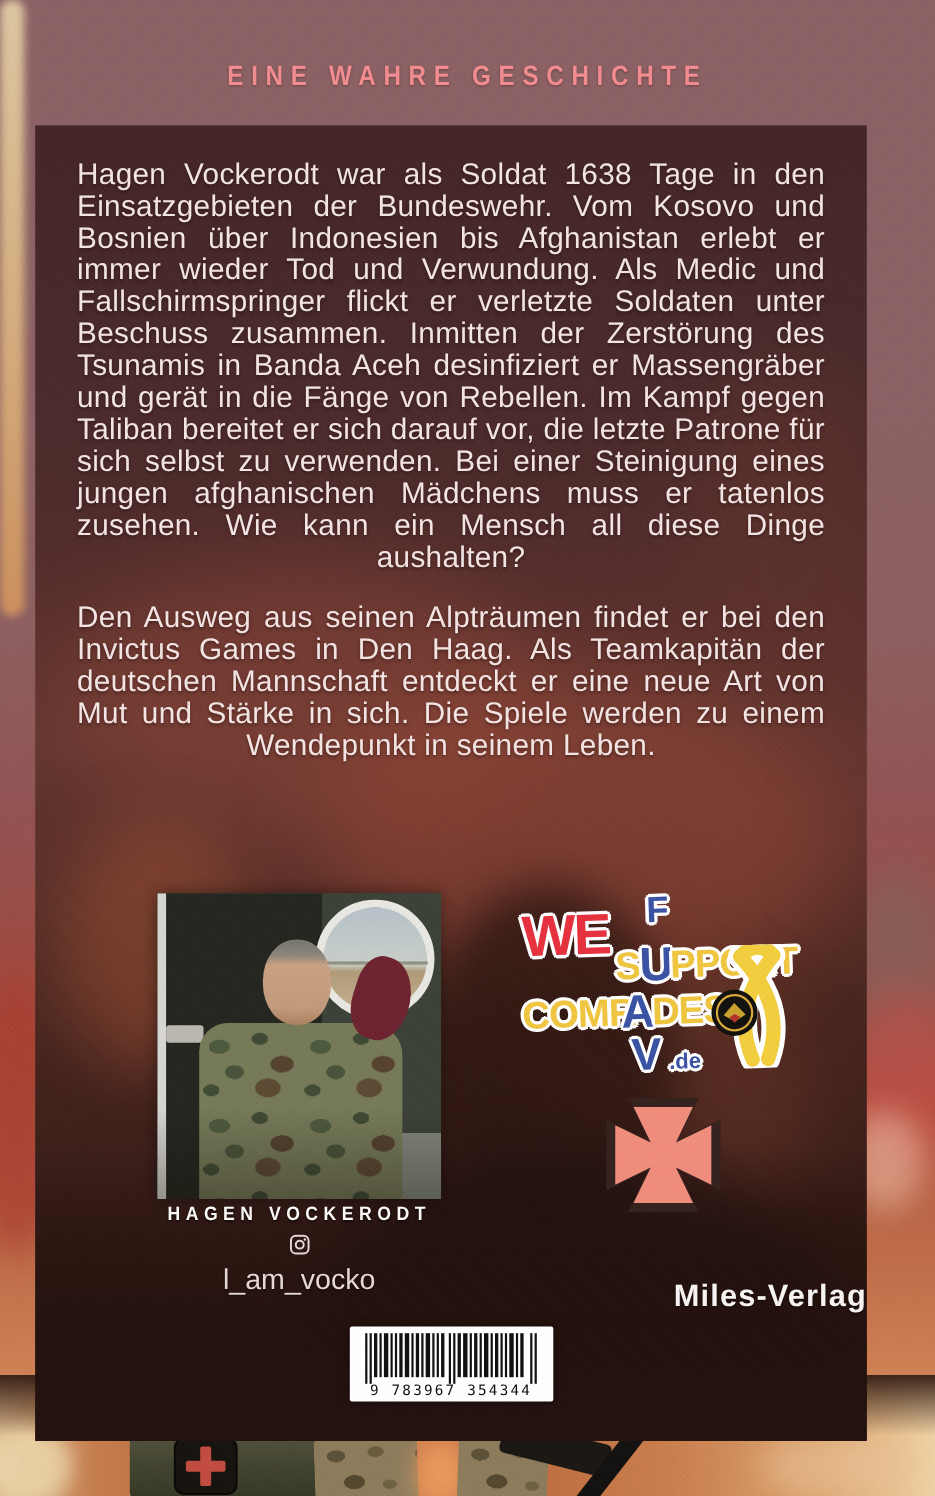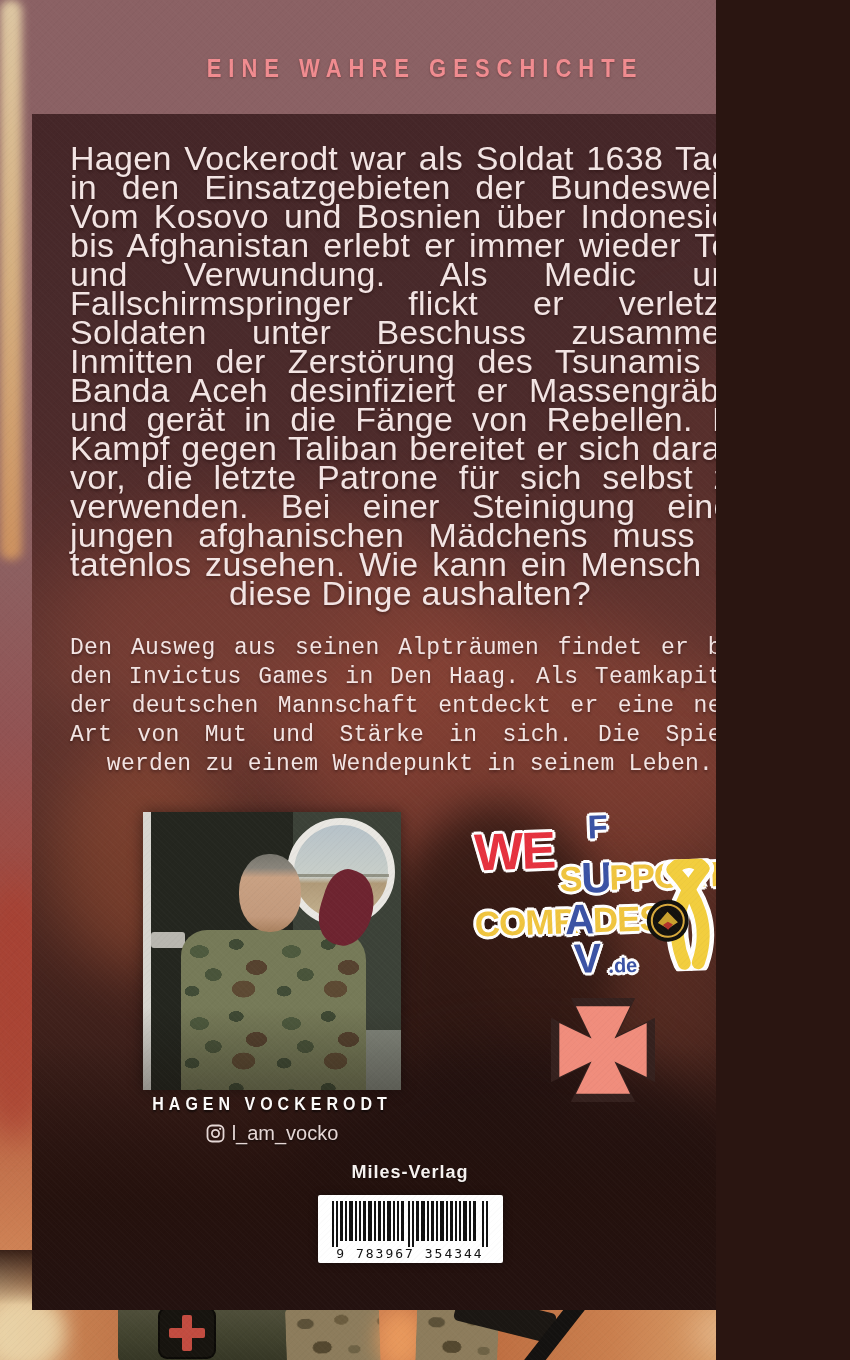--- a/index.html
+++ b/index.html
@@ -1,16 +1,16 @@
 <!DOCTYPE html>
 <html><head>
 <meta charset="utf-8">
 <style>
   html,body{margin:0;padding:0;background:#2a1511;}
-  .cover{position:relative;width:716px;height:1360px;overflow:hidden;
+  .cover{position:relative;width:850px;height:1360px;overflow:hidden;
          font-family:"Liberation Sans","DejaVu Sans",sans-serif;}
 
   
   .bg{position:absolute;inset:0;z-index:0;
       background:linear-gradient(180deg,
         #8b6164 0%, #8b6164 28%, #8d5f60 42%, #925353 54%,
         #9e4b42 64%, #ad5742 74%, #bf6c49 84%, #cf8255 92%, #dda26e 100%);}
   .blob{position:absolute;border-radius:50%;pointer-events:none;}
   .m-gray {left:760px;top:790px;width:110px;height:190px;background:#7a6a66;filter:blur(22px);opacity:.55;}
   .m-red  {left:768px;top:900px;width:110px;height:170px;background:#c44a44;filter:blur(18px);opacity:.6;}
@@ -67,22 +67,22 @@
   .g-d{left:20px;top:630px;width:180px;height:230px;background:#b05a3a;filter:blur(30px);opacity:.4;}
   .g-e{left:590px;top:210px;width:190px;height:330px;background:#60332d;filter:blur(32px);opacity:.55;}
   .g-c{left:460px;top:760px;width:250px;height:260px;background:#6a3528;filter:blur(30px);opacity:.45;}
   .sil-head{left:352px;top:690px;width:230px;height:330px;background:#2c1611;filter:blur(20px);opacity:.8;}
   .sil-body{left:250px;top:930px;width:480px;height:340px;background:#211110;filter:blur(26px);opacity:.85;}
   .dark-bottom{position:absolute;left:0;top:930px;width:756px;height:266px;
                background:linear-gradient(180deg,rgba(42,20,16,0),rgba(36,17,13,.9) 60%,#241210 100%);}
 
   .panel p{position:relative;z-index:4;color:#f3e5e4;text-align:justify;text-align-last:center;
            text-shadow:0 2px 3px rgba(30,8,8,.45);}
-  .p1{margin:30px 38px 0;font-size:34px;line-height:29px;letter-spacing:.3px;}
-  .p2{margin:26px 38px 1px;font-size:23px;line-height:29px;letter-spacing:.3px;font-family:Liberation Mono, monospace;}
+  .p1{margin:30px 38px 0;font-size:27px;line-height:29px;letter-spacing:.3px;}
+  .p2{margin:26px 38px 1px;font-size:27px;line-height:29px;letter-spacing:.3px;}
   .foreword{margin:22px 46px 0;font-size:23px;line-height:27px;font-weight:bold;color:#eec84e !important;
             text-shadow:0 2px 2px rgba(50,15,8,.55) !important;}
 
   
   .photo{position:absolute;left:111px;top:698px;width:258px;height:278px;z-index:5;overflow:hidden;
          background:#43463f;box-shadow:0 0 14px rgba(0,0,0,.45);}
   .ph-interior{position:absolute;left:0;top:0;width:150px;height:278px;background:#24261f;}
   .ph-door{position:absolute;left:0;top:0;width:8px;height:278px;background:#d8d6d0;}
   .ph-door2{position:absolute;left:8px;top:120px;width:34px;height:16px;background:#b9b7b0;border-radius:3px;}
   .ph-wall{position:absolute;left:150px;top:0;width:108px;height:278px;background:#3c4238;}
@@ -103,22 +103,22 @@
   .ph-head{position:absolute;left:96px;top:42px;width:62px;height:78px;border-radius:48%;
            background:linear-gradient(180deg,#77756d 0%,#8a857b 18%,#c9a183 30%,#c39a7c 80%,#a9815f 100%);}
   .ph-beret{position:absolute;left:178px;top:58px;width:52px;height:76px;border-radius:40% 60% 50% 50%;
             background:#6e2430;transform:rotate(18deg);}
   .ph-grad{position:absolute;inset:0;background:linear-gradient(180deg,rgba(0,0,0,0) 70%,rgba(20,15,10,.35) 100%);}
 
   .author-name{position:absolute;left:61px;top:982px;width:358px;z-index:5;text-align:center;
                color:#fdfbfa;font-size:16px;font-weight:bold;letter-spacing:5px;transform:scaleY(1.1);
                text-shadow:0 1px 2px rgba(0,0,0,.6);}
   .ig-row{position:absolute;left:61px;top:1008px;width:358px;z-index:5;display:flex;
-          justify-content:center;align-items:center;gap:7px;color:#e6d8d6;font-size:20px;
-          text-shadow:0 1px 2px rgba(0,0,0,.6);}
+          justify-content:center;align-items:center;gap:7px;color:#e6d8d6;font-size:26px;
+          text-shadow:0 1px 2px rgba(0,0,0,.6);flex-direction:column;}
   .ig-row svg{display:block;}
 
   
   .fuav{position:absolute;left:440px;top:700px;width:260px;height:170px;z-index:5;
         font-weight:bold;transform:rotate(-2deg);}
   .fuav span{position:absolute;line-height:1;
         text-shadow:-2px -2px 0 #fff,2px -2px 0 #fff,-2px 2px 0 #fff,2px 2px 0 #fff,
                     -3px 0 0 #fff,3px 0 0 #fff,0 -3px 0 #fff,0 3px 0 #fff;}
   .lg-red{color:#e6323e;} .lg-yel{color:#f0c53f;} .lg-blu{color:#3b53a5;}
   .lg-we{left:4px;top:8px;font-size:52px;letter-spacing:-2px;}
@@ -132,22 +132,22 @@
   .lg-v{left:100px;top:124px;font-size:41px;}
   .lg-de{left:134px;top:142px;font-size:20px;}
   .ribbon{position:absolute;left:176px;top:48px;}
   .roundel{position:absolute;left:172px;top:86px;}
 
   
   .bw-cross{position:absolute;left:519px;top:884px;z-index:5;}
 
   
   .pub-block{position:absolute;left:0;top:1048px;width:756px;z-index:5;text-align:center;}
-  .publisher{color:#f7f3f1;font-size:18px;font-weight:bold;letter-spacing:1px;
-             text-shadow:0 1px 2px rgba(0,0,0,.5);}
+  .publisher{color:#f7f3f1;font-size:28px;font-weight:bold;letter-spacing:1px;
+             text-shadow:0 1px 2px rgba(0,0,0,.5);text-align:right;}
   .barcode{position:relative;width:185px;height:68px;margin:12px auto 0;background:#fff;
            border-radius:2px;box-shadow:0 0 8px rgba(0,0,0,.4);}
   .barcode svg{position:absolute;left:0;top:0;}
   .digits{position:absolute;left:0;bottom:2px;width:100%;text-align:center;color:#111;
           font-family:"DejaVu Sans Mono","Liberation Mono",monospace;font-size:13px;letter-spacing:2px;}
 
   
   .texture{position:absolute;inset:0;z-index:40;pointer-events:none;opacity:.5;
      background:repeating-linear-gradient(45deg,rgba(255,255,255,.03) 0 1px,transparent 1px 4px),
                 repeating-linear-gradient(-45deg,rgba(0,0,0,.03) 0 1px,transparent 1px 4px);}

